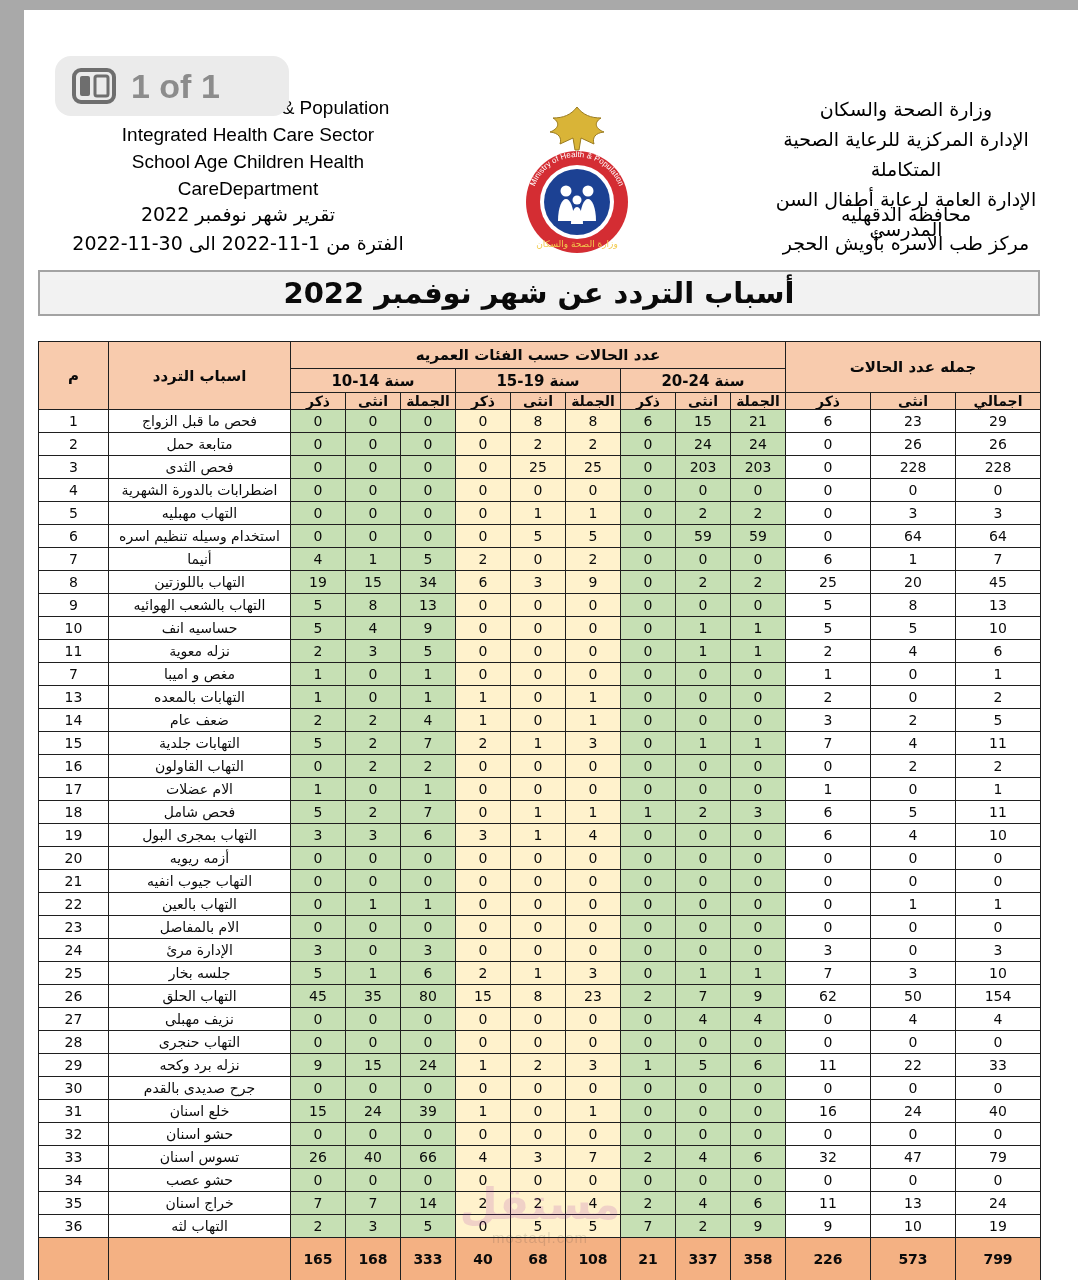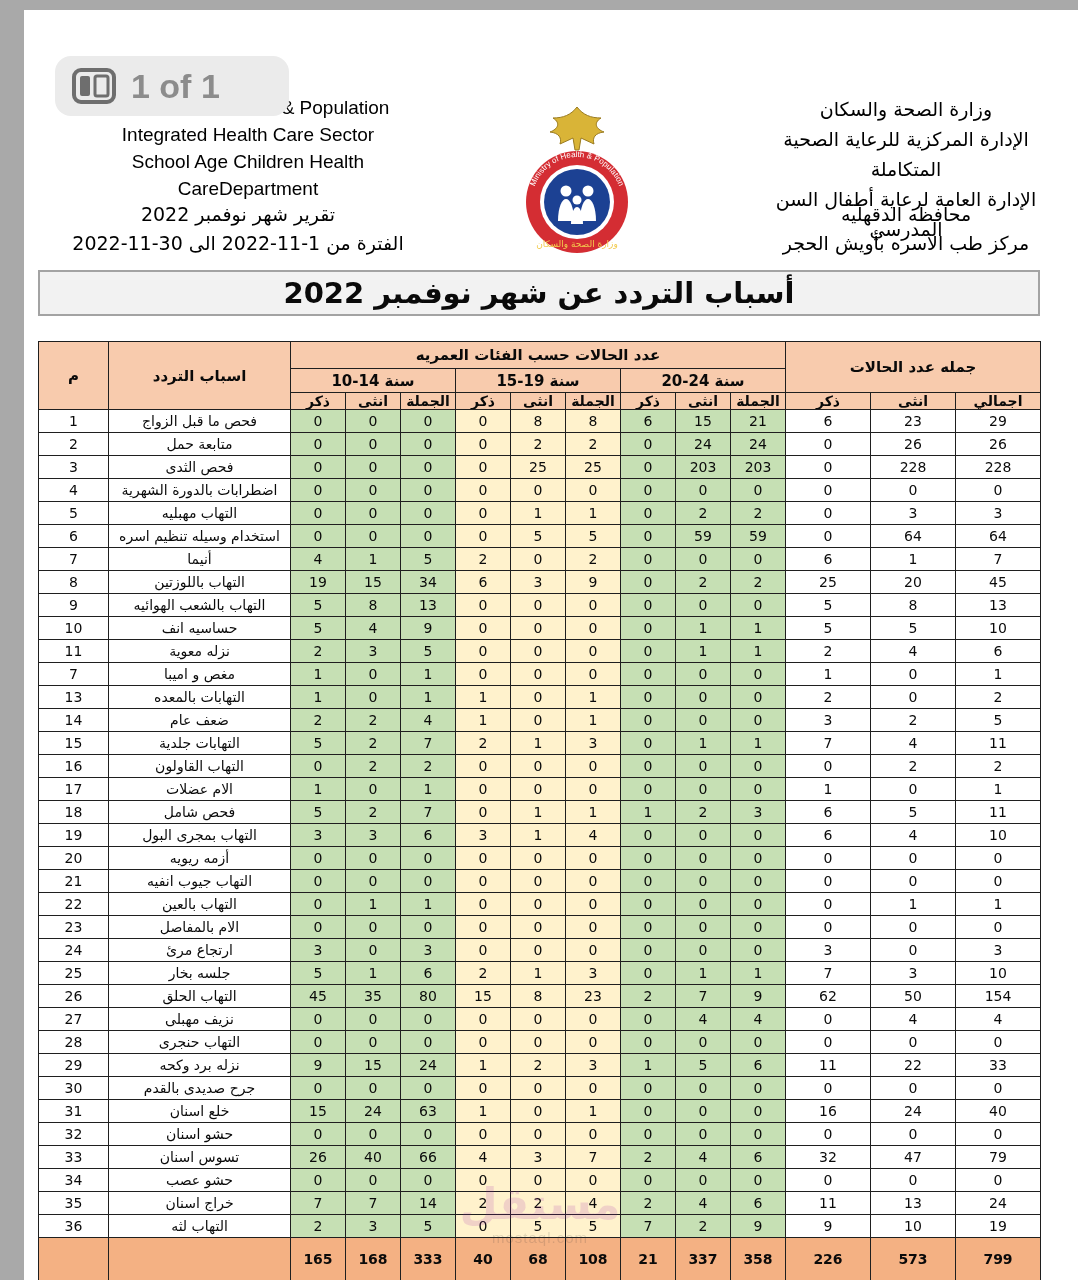--- a/index.html
+++ b/index.html
@@ -504,21 +504,21 @@
           <td class="y">0</td>
           <td class="g">0</td>
           <td class="g">0</td>
           <td class="g">0</td>
           <td class="w">0</td>
           <td class="w">0</td>
           <td class="w">0</td>
         </tr>
         <tr>
           <td class="c-idx">24</td>
-          <td class="c-reason" dir="rtl">ارتجاع مرئ</td>
+          <td class="c-reason" dir="rtl">الإدارة مرئ</td>
           <td class="g">3</td>
           <td class="g">0</td>
           <td class="g">3</td>
           <td class="y">0</td>
           <td class="y">0</td>
           <td class="y">0</td>
           <td class="g">0</td>
           <td class="g">0</td>
           <td class="g">0</td>
           <td class="w">3</td>
@@ -619,21 +619,21 @@
           <td class="g">0</td>
           <td class="w">0</td>
           <td class="w">0</td>
           <td class="w">0</td>
         </tr>
         <tr>
           <td class="c-idx">31</td>
           <td class="c-reason" dir="rtl">خلع اسنان</td>
           <td class="g">15</td>
           <td class="g">24</td>
-          <td class="g">63</td>
+          <td class="g">39</td>
           <td class="y">1</td>
           <td class="y">0</td>
           <td class="y">1</td>
           <td class="g">0</td>
           <td class="g">0</td>
           <td class="g">0</td>
           <td class="w">16</td>
           <td class="w">24</td>
           <td class="w">40</td>
         </tr>

